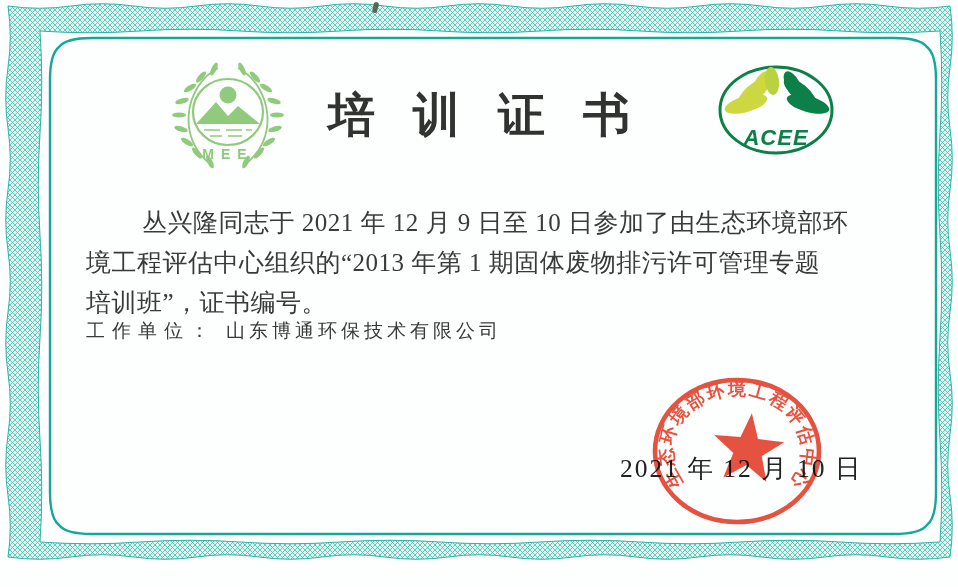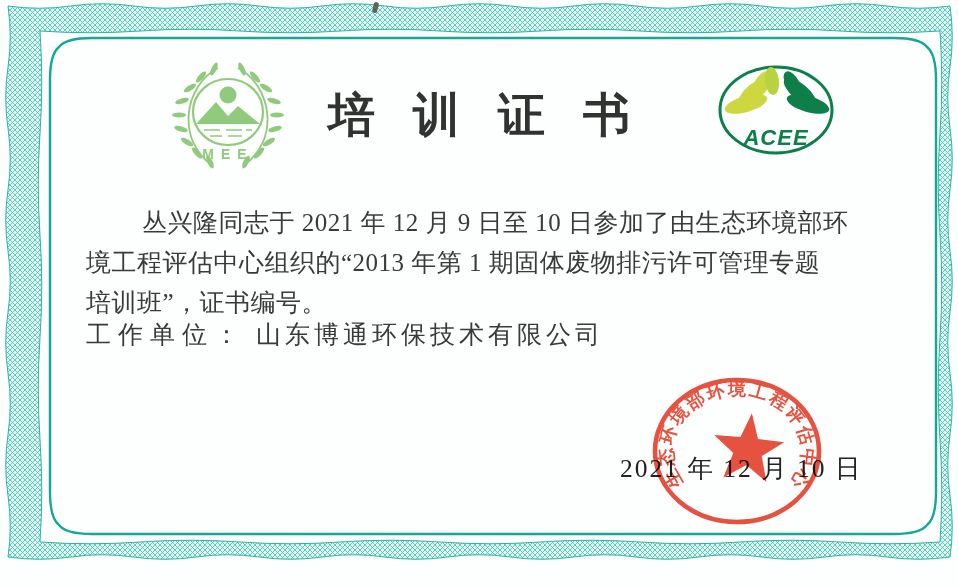--- a/index.html
+++ b/index.html
@@ -9,21 +9,21 @@
   }
   .abs{position:absolute;}
   .title{
     left:0;top:84px;width:100%;text-align:center;
     font-size:47px;font-weight:bold;letter-spacing:38px;padding-left:38px;
     box-sizing:border-box;color:#30332f;
   }
   .body-text{left:86px;top:186px;width:818px;font-size:25px;color:#3a3a3a;margin-top:17px;}
   .body-line{height:40px;line-height:40px;white-space:nowrap;letter-spacing:0.5px;}
   .body-line.indent{text-indent:56px;}
-  .field{left:86px;font-size:25px;color:#3a3a3a;white-space:nowrap;}
+  .field{left:86px;font-size:19px;color:#3a3a3a;white-space:nowrap;}
   .field .lbl{letter-spacing:7px;margin-right:10px;}
   .field .val{letter-spacing:4px;}
   .field.certno .val{letter-spacing:2px;}
   .issue-date{left:620px;top:451px;font-size:25.5px;letter-spacing:2px;color:#222;white-space:nowrap;}
   .stamp{left:652px;top:376px;mix-blend-mode:multiply;opacity:.93;}
   .speck{left:373px;top:2px;width:5px;height:11px;background:#4b4f42;transform:rotate(14deg);border-radius:2px;opacity:.85;}
   svg text{font-family:"Liberation Sans","DejaVu Sans",sans-serif;}
 </style>
 </head>
 <body>

